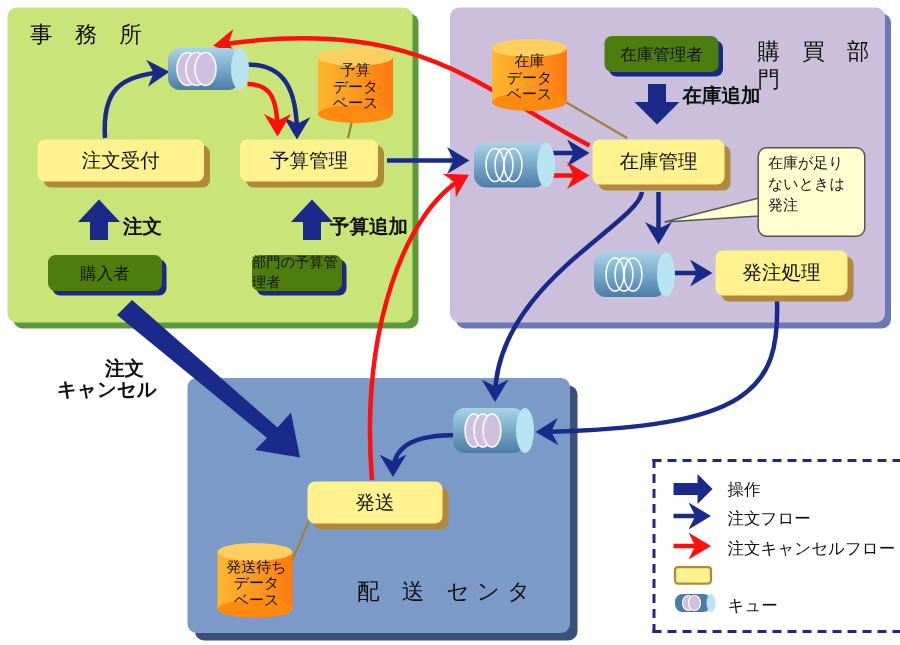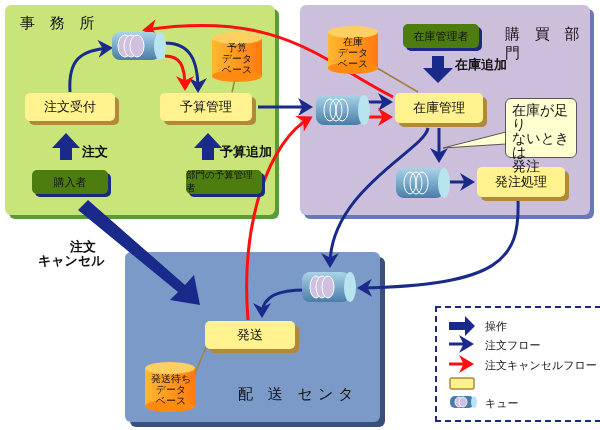--- a/index.html
+++ b/index.html
@@ -4,21 +4,21 @@
 <style>
   html,body{margin:0;padding:0;background:#ffffff;}
   body{width:600px;height:430px;position:relative;overflow:hidden;font-family:"DejaVu Sans",sans-serif;}
   .region{position:absolute;border-radius:6px;}
   .region-label{position:absolute;font-size:15px;letter-spacing:5px;color:#111;}
   .app{position:absolute;background:#fff28f;border-radius:5px;box-shadow:4px 4px 0 #b08a3a;display:flex;align-items:center;justify-content:center;font-size:13px;color:#111;}
   .actor{position:absolute;background:#4d7c0f;border-radius:5px;box-shadow:3px 3px 0 #1a2a80;display:flex;align-items:center;justify-content:center;font-size:11px;color:#111;}
   .free-text{position:absolute;font-size:13px;color:#111;white-space:nowrap;line-height:14px;font-weight:bold;}
   svg{position:absolute;left:0;top:0;}
   .db-label{position:absolute;font-size:10px;line-height:11px;text-align:center;color:#111;}
-  .callout{position:absolute;background:#ffffd0;border:1px solid #555;border-radius:6px;font-size:14px;line-height:14px;padding:4px 6px;box-sizing:border-box;color:#111;}
+  .callout{position:absolute;background:#ffffd0;border:1px solid #555;border-radius:6px;font-size:10px;line-height:14px;padding:4px 6px;box-sizing:border-box;color:#111;}
   .legend{position:absolute;left:435px;top:306px;width:176px;height:116px;border:2px dashed #1a2a80;box-sizing:border-box;}
   .legend-row{position:absolute;left:48px;font-size:11px;color:#111;white-space:nowrap;}
 </style>
 </head>
 <body>
 
 <div class="region" style="left:5px;top:5px;width:270px;height:210px;background:#c9e57a;box-shadow:4px 4px 0 #5a9a3a;"></div>
 <div class="region" style="left:300px;top:5px;width:290px;height:210px;background:#cbbfdc;box-shadow:4px 4px 0 #6a78b8;"></div>
 <div class="region" style="left:125px;top:252px;width:255px;height:170px;background:#7b9ac8;box-shadow:5px 5px 0 #3a4f7a;"></div>
 
@@ -109,28 +109,28 @@
   </g>
   <g>
     <rect x="145" y="368" width="50" height="38" fill="url(#dbgrad)"></rect>
     <ellipse cx="170" cy="406" rx="25" ry="6" fill="#ff8a10"></ellipse>
     <ellipse cx="170" cy="368" rx="25" ry="6" fill="#ffd060"></ellipse>
   </g>
 
   <path d="M443,148 L506,132 L506,144 Z" fill="#ffffd0" stroke="#555" stroke-width="1"></path>
 </svg>
 
-<div class="app" style="left:25px;top:93px;width:90px;height:28px;">注文受付</div>
+<div class="app" style="left:25px;top:93px;width:111px;height:28px;">注文受付</div>
 <div class="app" style="left:160px;top:93px;width:92px;height:28px;">予算管理</div>
 <div class="app" style="left:395px;top:93px;width:88px;height:30px;">在庫管理</div>
 <div class="app" style="left:477px;top:167px;width:88px;height:30px;">発注処理</div>
 <div class="app" style="left:205px;top:321px;width:90px;height:28px;">発送</div>
 
 <div class="actor" style="left:32px;top:170px;width:76px;height:24px;">購入者</div>
-<div class="actor" style="left:168px;top:170px;width:76px;height:24px;font-size:9.5px;margin-left:18px;">部門の予算管理者</div>
+<div class="actor" style="left:168px;top:170px;width:60px;height:24px;font-size:9.5px;">部門の予算管理者</div>
 <div class="actor" style="left:403px;top:24px;width:76px;height:24px;">在庫管理者</div>
 
 <div class="db-label" style="left:214px;top:42px;width:46px;">
   <div>予算</div>
   <div>データ</div>
   <div>ベース</div>
 </div>
 <div class="db-label" style="left:330px;top:36px;width:46px;">
   <div>在庫</div>
   <div>データ</div>

